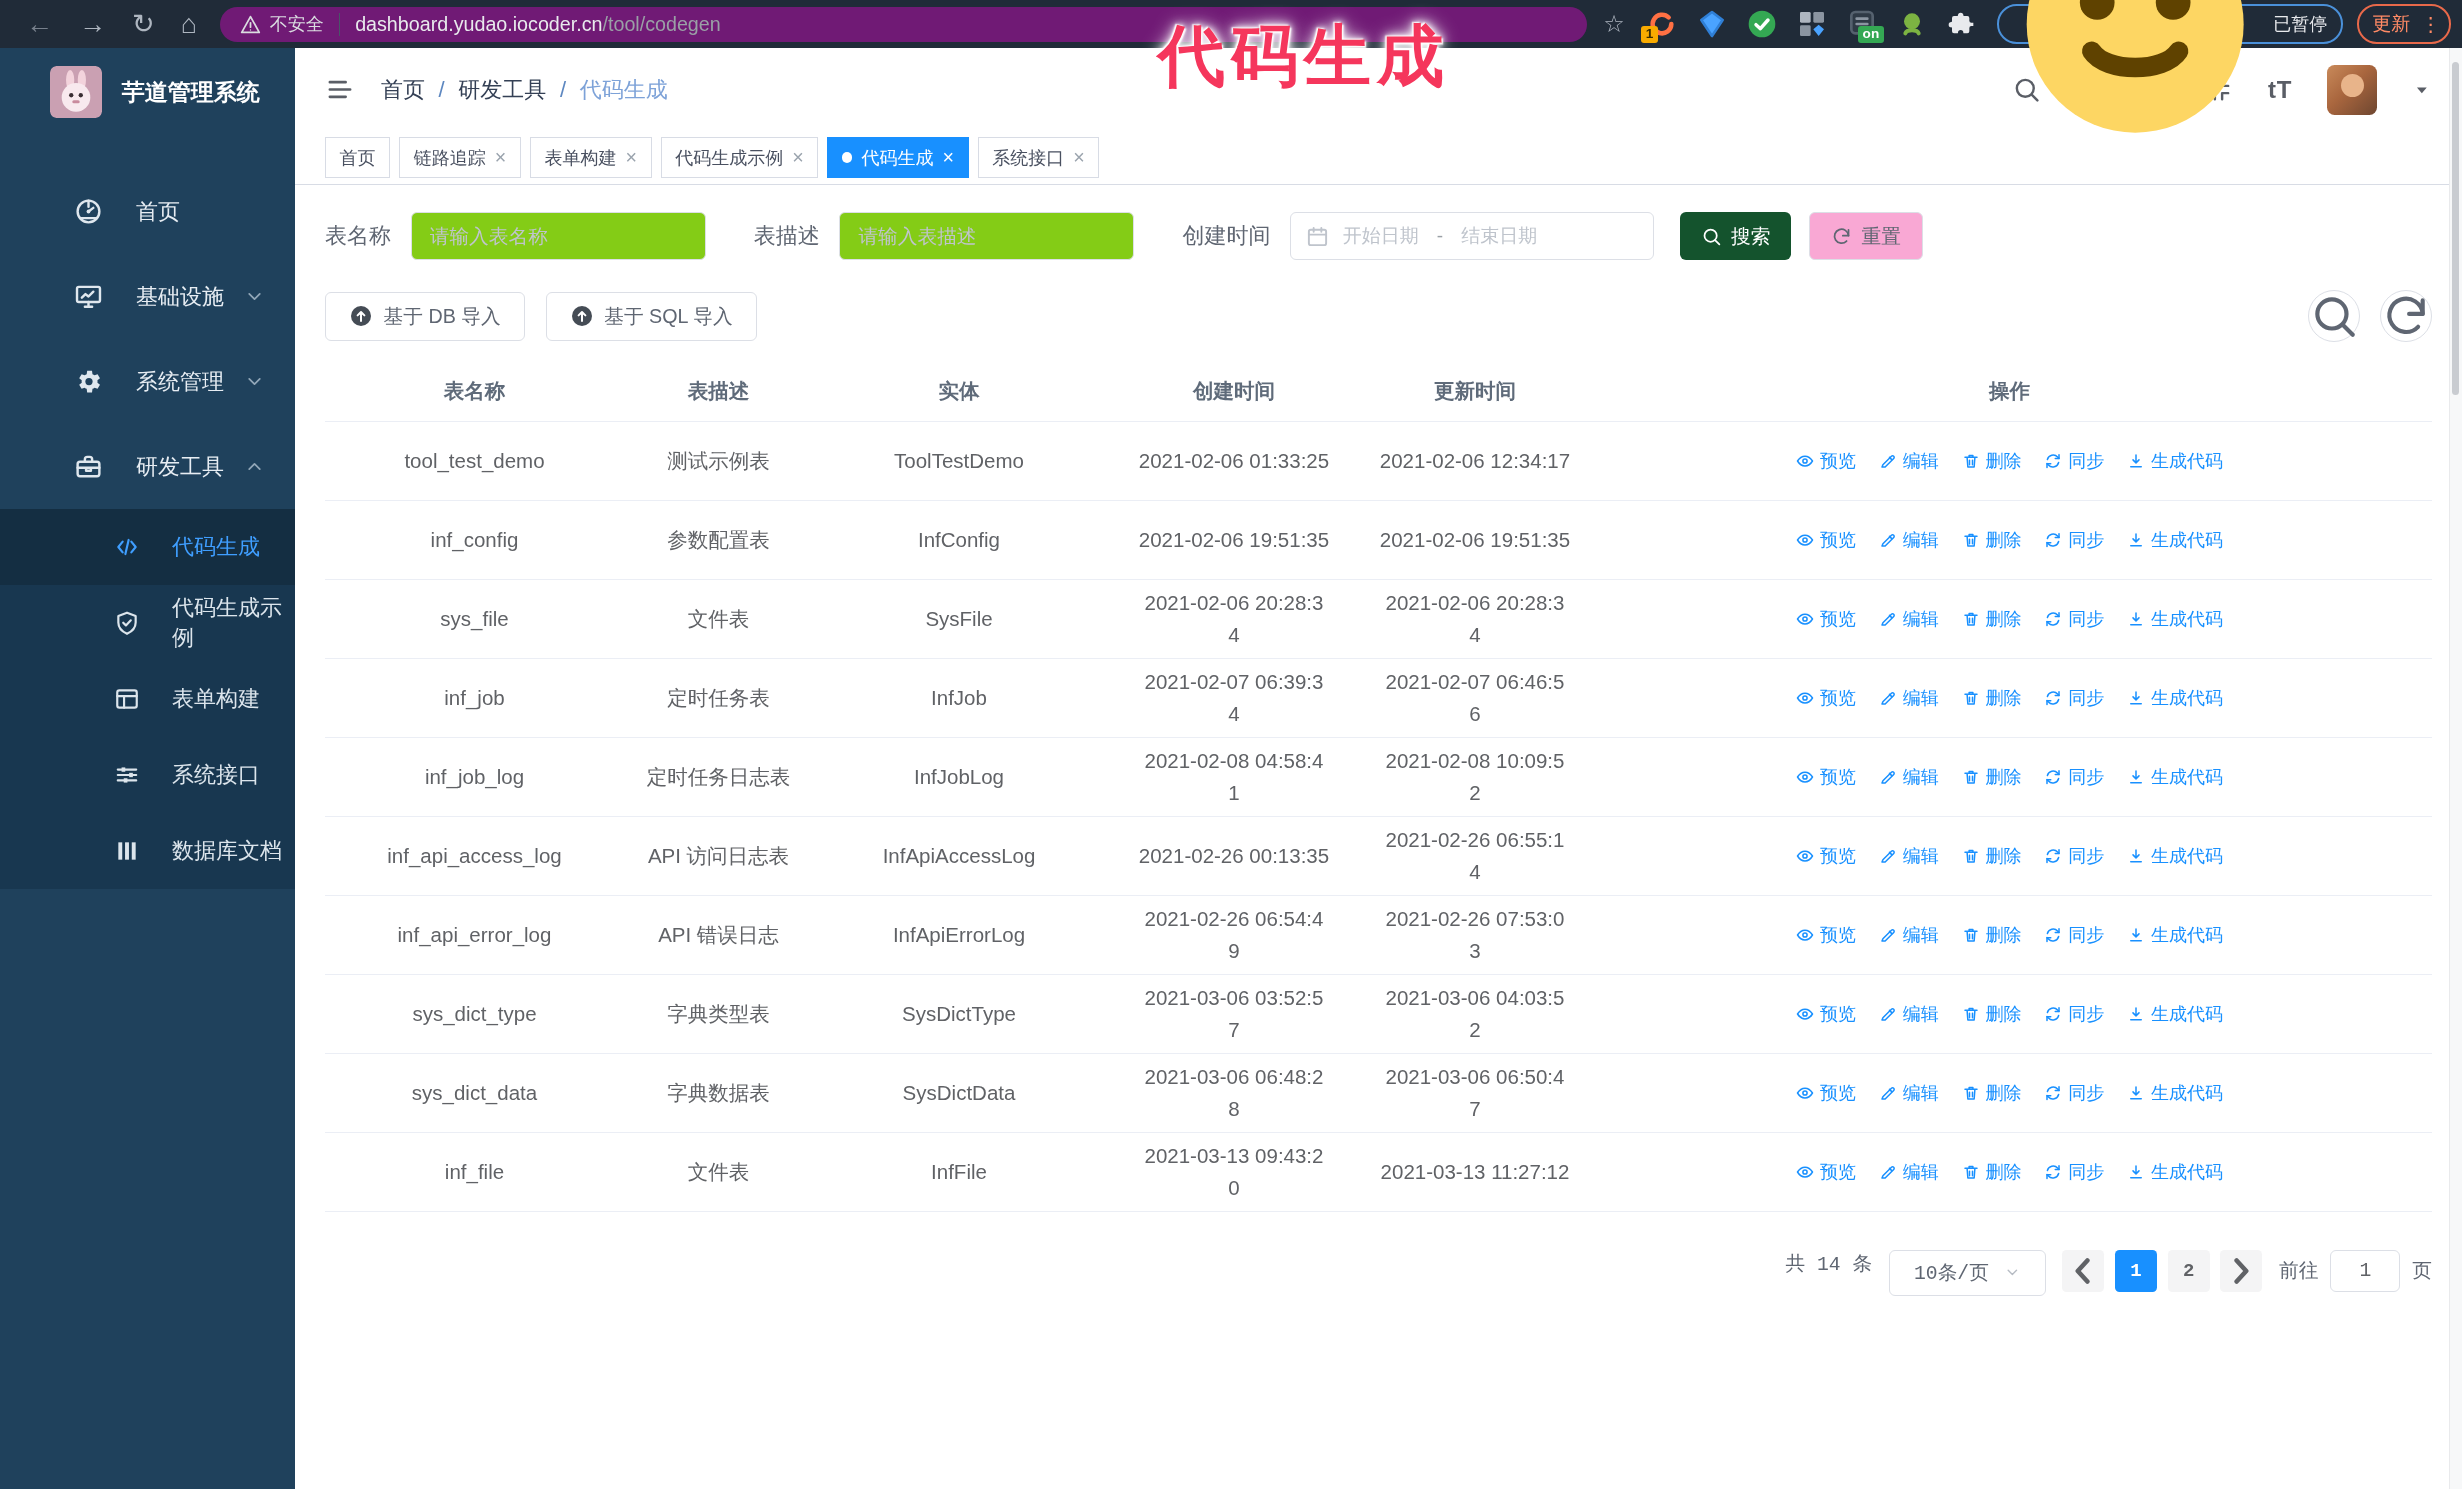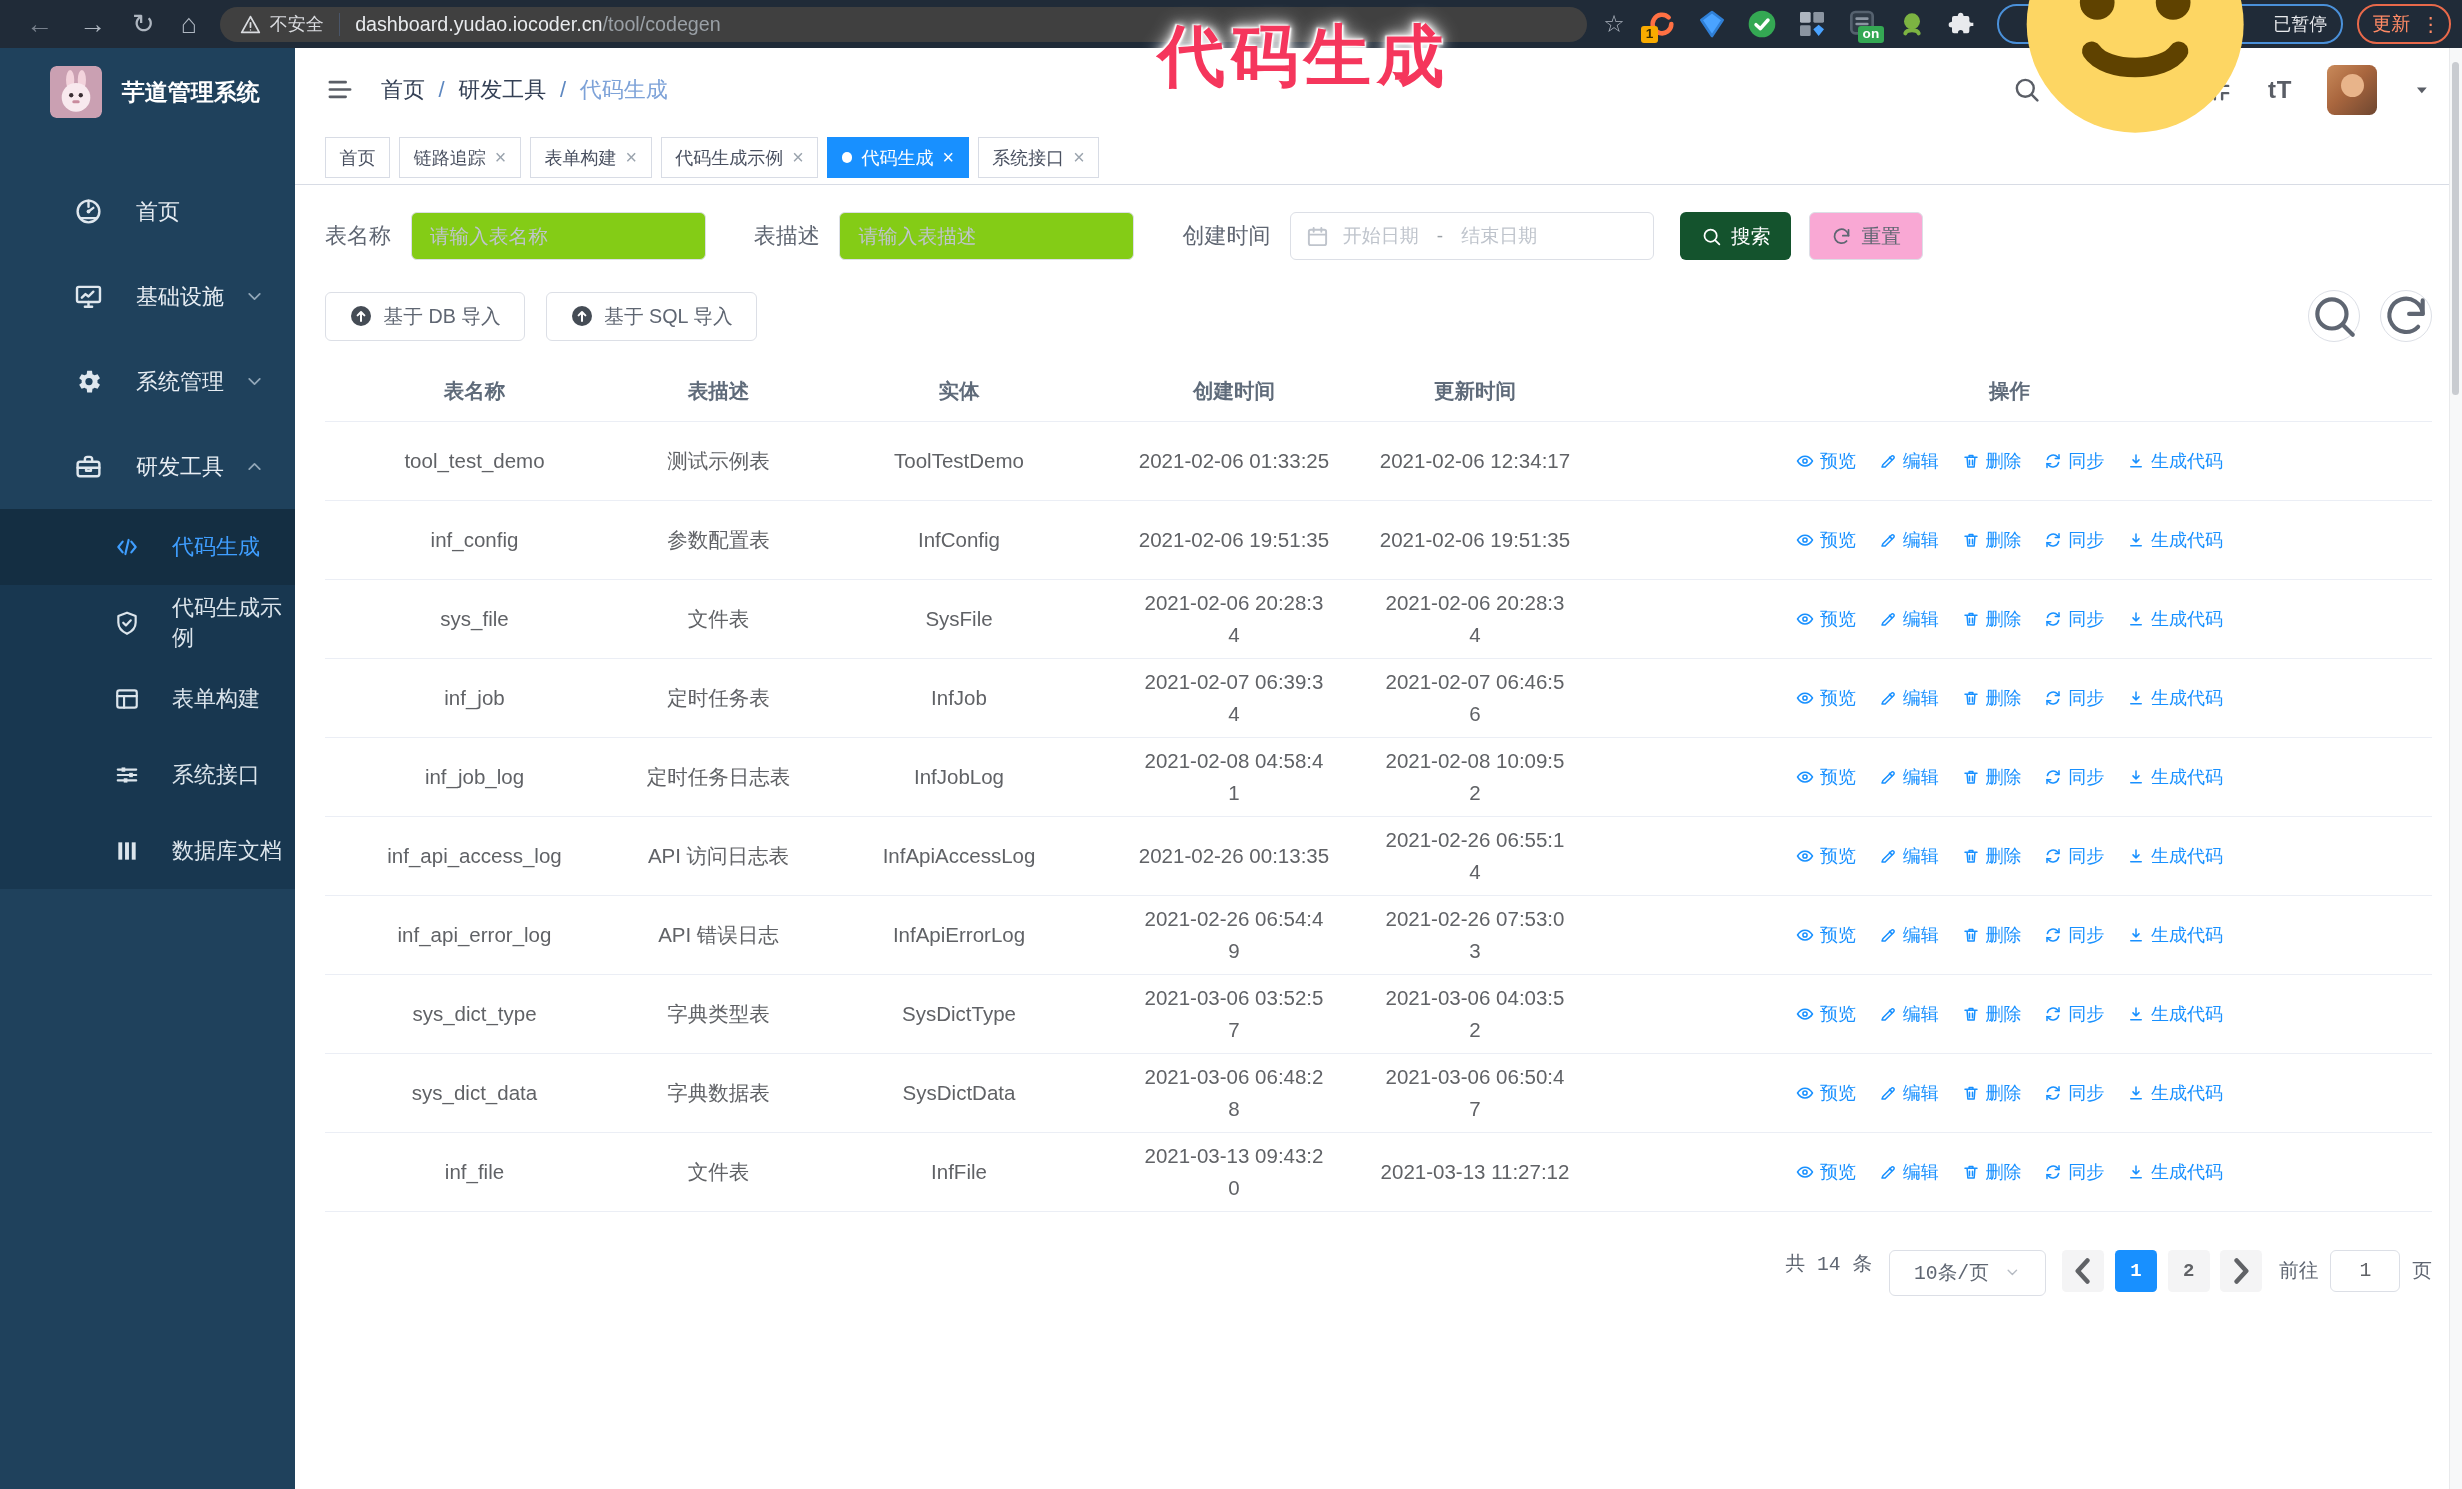--- a/index.html
+++ b/index.html
@@ -3,21 +3,21 @@
 <meta charset="utf-8">
 <style>
   html,body{margin:0;padding:0;background:#fff;}
   body{font-family:"Liberation Sans","DejaVu Sans",sans-serif;}
   .screen{position:relative;width:2462px;height:1490px;overflow:hidden;background:#fff;}
 
   
   .browser-bar{position:absolute;top:0;left:0;width:2462px;height:48px;background:#202b38;display:flex;align-items:center;z-index:5;}
   .bnav{font-size:27px;color:#aeb6c0;margin-left:26px;line-height:48px;}
   .bnav.dim{color:#77808c;}
-  .url-bar{margin-left:23px;width:1530px;height:35px;background:#404040;border-radius:17.4px;display:flex;align-items:center;padding:0 19.7px;box-sizing:border-box;}
+  .url-bar{margin-left:23px;width:1530px;height:35px;background:#701a75;border-radius:17.4px;display:flex;align-items:center;padding:0 19.7px;box-sizing:border-box;}
   .warn-ico{width:21px;height:21px;color:#dadce0;margin-right:9px;flex:none;}
   .warn-ico svg{width:100%;height:100%;}
   .secure-label{font-size:18px;color:#dadce0;white-space:nowrap;}
   .url-div{width:1.5px;height:23px;background:#4a5568;margin:0 15px;}
   .url-host{font-size:19.7px;color:#e8eaed;white-space:nowrap;}
   .url-path{font-size:19.7px;color:#9aa0a6;white-space:nowrap;}
   .star{font-size:24px;color:#aeb6c0;margin-left:16.7px;}
   .exts{display:flex;align-items:center;gap:18px;margin-left:21px;}
   .ext{position:relative;width:32px;height:32px;display:flex;align-items:center;justify-content:center;}
   .ext svg{width:27px;height:27px;}

